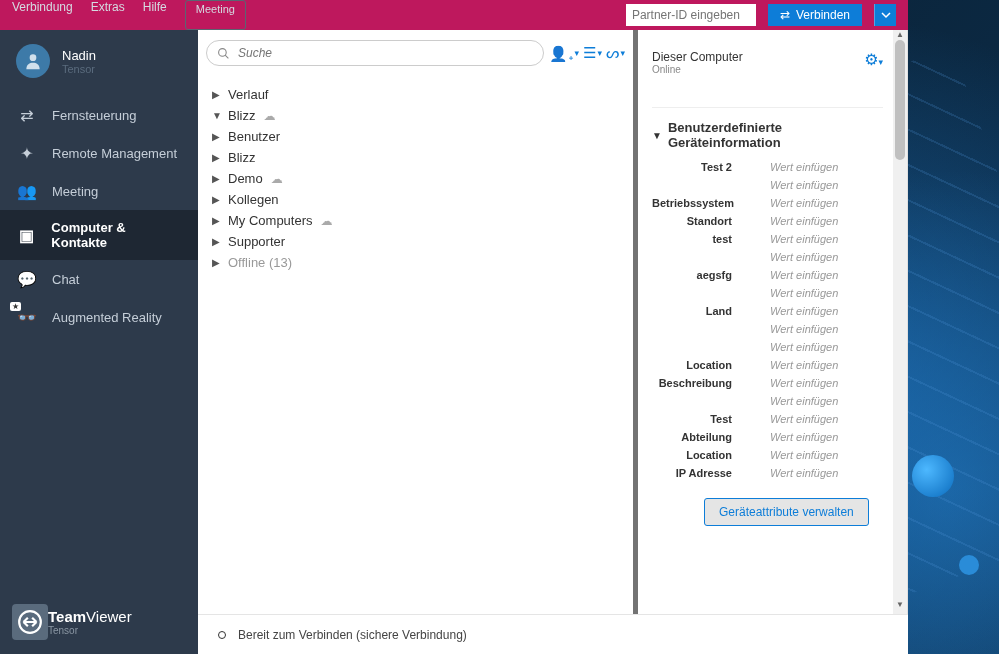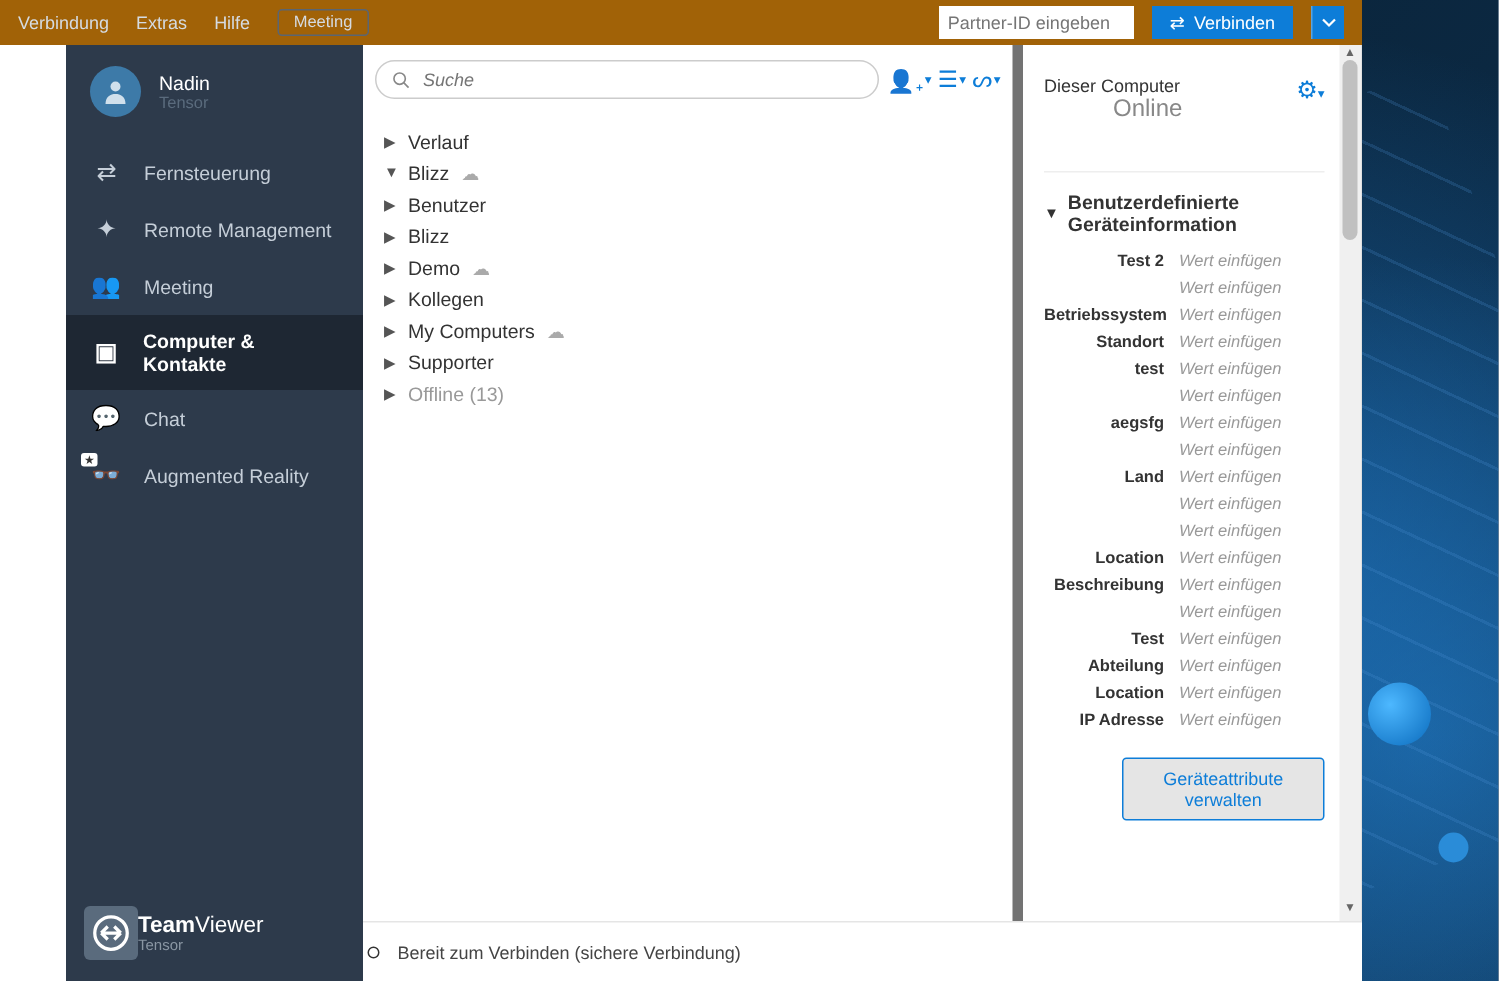--- a/index.html
+++ b/index.html
@@ -4,30 +4,30 @@
 <style>
 * { margin: 0; padding: 0; box-sizing: border-box; font-family: -apple-system, BlinkMacSystemFont, "Segoe UI", Arial, sans-serif; }
 body { width: 999px; height: 654px; overflow: hidden; background: linear-gradient(135deg, #0a1828 0%, #1a3a5a 50%, #0d2845 100%); position: relative; }
 .desktop-bg { position: absolute; inset: 0; background: radial-gradient(circle at 85% 60%, rgba(30,120,200,0.6) 0%, transparent 40%), radial-gradient(circle at 95% 75%, rgba(40,140,220,0.5) 0%, transparent 30%), linear-gradient(135deg, #050d18 0%, #0a2338 40%, #0d3050 100%); }
 .desktop-bg::before { content: ''; position: absolute; right: -50px; top: 100px; width: 400px; height: 500px; background: repeating-linear-gradient(45deg, transparent 0px, transparent 30px, rgba(80,150,220,0.2) 30px, rgba(80,150,220,0.2) 32px); transform: rotate(-20deg); }
 .circle1 { position: absolute; right: 45px; top: 455px; width: 42px; height: 42px; border-radius: 50%; background: radial-gradient(circle at 35% 35%, #4db8ff, #0a6bbd); }
 .circle2 { position: absolute; right: 120px; top: 530px; width: 16px; height: 16px; border-radius: 50%; background: #2a8cd8; }
 .circle3 { position: absolute; right: 20px; top: 555px; width: 20px; height: 20px; border-radius: 50%; background: #2a8cd8; }
 
 .window { position: absolute; left: 0; top: 0; width: 908px; height: 654px; background: #fff; display: flex; flex-direction: column; }
-.menubar { height: 30px; background: #a16207; display: flex; align-items: center; padding: 0 12px; color: #d5dbe2; font-size: 12px; }
+.menubar { height: 30px; background: #be185d; display: flex; padding: 0 12px; color: #d5dbe2; font-size: 12px; }
 .menubar .menu-item { margin-right: 18px; cursor: pointer; }
 .feedback-btn { border: 1px solid #5a6572; padding: 2px 10px; border-radius: 3px; font-size: 11px; cursor: pointer; }
 .menubar-right { margin-left: auto; display: flex; align-items: center; gap: 12px; }
 .partner-input { height: 22px; width: 130px; padding: 0 6px; font-size: 12px; border: none; background: #fff; }
 .connect-btn { height: 22px; background: #0d7dd8; color: #fff; border: none; padding: 0 12px; font-size: 12px; display: flex; align-items: center; gap: 6px; cursor: pointer; }
 .connect-dd { height: 22px; width: 22px; background: #0d7dd8; border-left: 1px solid rgba(255,255,255,0.3); color: #fff; display: flex; align-items: center; justify-content: center; cursor: pointer; }
 
 .body { flex: 1; display: flex; overflow: hidden; }
-.sidebar { width: 198px; background: #2d3a4b; color: #c5ced8; display: flex; flex-direction: column; font-size: 13px; margin-left: 44px; }
+.sidebar { width: 198px; background: #2d3a4b; color: #c5ced8; display: flex; flex-direction: column; font-size: 13px; }
 .profile { display: flex; align-items: center; gap: 12px; padding: 14px 16px 18px; }
 .avatar { width: 34px; height: 34px; border-radius: 50%; background: #3d7aa8; display: flex; align-items: center; justify-content: center; }
 .avatar svg { width: 20px; height: 20px; fill: #d0e0ec; }
 .profile-text .name { color: #fff; font-size: 13px; }
 .profile-text .sub { color: #5a6b7d; font-size: 11px; }
 .nav { }
 .nav-item { display: flex; align-items: center; gap: 16px; padding: 10px 18px; cursor: pointer; color: #c5ced8; position: relative; }
 .nav-item.active { background: #1e2733; color: #fff; font-weight: 600; }
 .nav-item .icon { width: 18px; height: 18px; display: flex; align-items: center; justify-content: center; font-size: 16px; }
 .nav-item .badge { position: absolute; left: 10px; top: 4px; background: #fff; color: #333; font-size: 8px; padding: 0 2px; border-radius: 2px; }
@@ -36,48 +36,48 @@
 .brand-text .bt1 { color: #fff; font-size: 15px; }
 .brand-text .bt1 b { font-weight: 700; }
 .brand-text .bt2 { color: #8a96a3; font-size: 10px; }
 
 .main { flex: 1; display: flex; flex-direction: column; background: #fff; }
 .content { flex: 1; display: flex; overflow: hidden; border-right: 1px solid #e0e0e0; position: relative; }
 .scrollbar { position: absolute; right: 0; top: 0; width: 14px; height: 100%; background: #f0f0f0; }
 .scrollbar .thumb { position: absolute; left: 2px; right: 2px; top: 10px; height: 120px; background: #c0c0c0; border-radius: 5px; }
 .scrollbar .arrow { position: absolute; left: 0; right: 0; height: 14px; text-align: center; font-size: 8px; color: #666; }
 
-.middle { width: 440px; padding: 10px 8px 0 8px; border-right: 7px solid #737373; }
+.middle { width: 440px; padding: 10px 8px 0 8px; border-right: 5px solid #737373; }
 .search-row { display: flex; align-items: center; gap: 6px; }
 .search { flex: 1; height: 26px; border: 1px solid #ccc; border-radius: 13px; display: flex; align-items: center; padding: 0 10px; gap: 8px; }
 .search input { border: none; outline: none; flex: 1; font-size: 12px; font-style: italic; color: #888; }
 .toolbar-icons { display: flex; gap: 4px; color: #0d7dd8; font-size: 15px; }
 .toolbar-icons .tb { display: flex; align-items: center; cursor: pointer; }
 .toolbar-icons .dd { font-size: 9px; margin-left: 1px; }
 .groups { padding: 18px 6px 0; font-size: 13px; color: #333; }
 .group { display: flex; align-items: center; gap: 6px; padding: 3px 0; cursor: pointer; }
 .group .tri { font-size: 10px; color: #555; width: 10px; }
 .group.disabled { color: #999; }
 .group .cloud { color: #aaa; font-size: 12px; margin-left: 2px; }
 
 .right { flex: 1; padding: 20px 24px 10px 14px; overflow: auto; }
 .right-header { display: flex; justify-content: space-between; align-items: flex-start; }
 .computer-title { font-size: 12px; color: #333; }
-.computer-status { font-size: 16px; color: #888; margin-left: 46px; }
+.computer-status { font-size: 10px; color: #888; }
 .gear { color: #0d7dd8; font-size: 16px; cursor: pointer; }
 .section { margin-top: 32px; border-top: 1px solid #eee; padding-top: 12px; }
 .section-title { font-size: 13px; font-weight: 700; color: #333; display: flex; align-items: center; gap: 6px; }
 .section-title .tri { font-size: 10px; }
 .info-table { margin-top: 8px; }
-.info-row { display: flex; padding: 3px 0; font-size: 11px; }
+.info-row { display: flex; padding: 3px 0; font-size: 11px; gap: 28px; }
 .info-label { width: 90px; text-align: right; font-weight: 700; color: #333; padding-right: 10px; }
 .info-value { color: #999; font-style: italic; cursor: pointer; }
 .manage-btn { margin-top: 16px; margin-left: 52px; border: 1px solid #0d7dd8; color: #0d7dd8; background: #e5e5e5; padding: 6px 14px; font-size: 12px; border-radius: 3px; cursor: pointer; }
 
-.statusbar { height: 40px; border-top: 1px solid #e5e5e5; display: flex; align-items: center; padding: 0 3px; gap: 12px; font-size: 12px; color: #444; }
+.statusbar { height: 40px; border-top: 1px solid #e5e5e5; display: flex; align-items: center; padding: 0 20px; gap: 12px; font-size: 12px; color: #444; }
 .status-dot { width: 8px; height: 8px; border-radius: 50%; border: 1.5px solid #333; }
 </style>
 </head>
 <body>
 
 <div class="desktop-bg">
   <div class="circle1"></div>
     <div class="circle2"></div>
     <div class="circle3"></div>
 </div>

